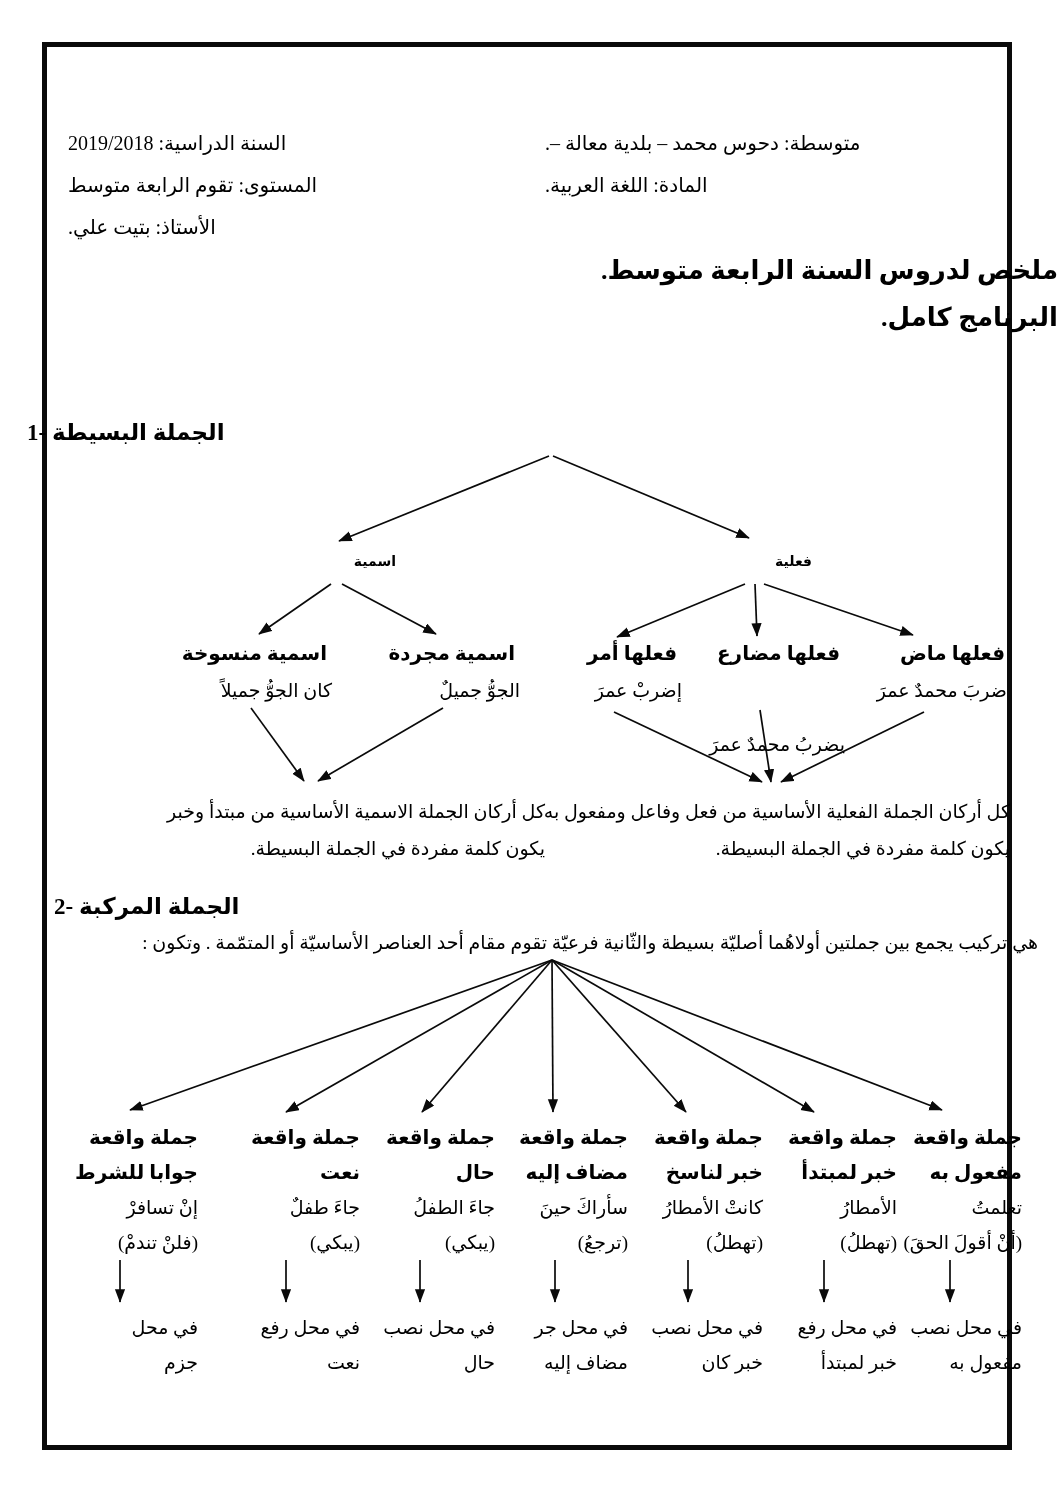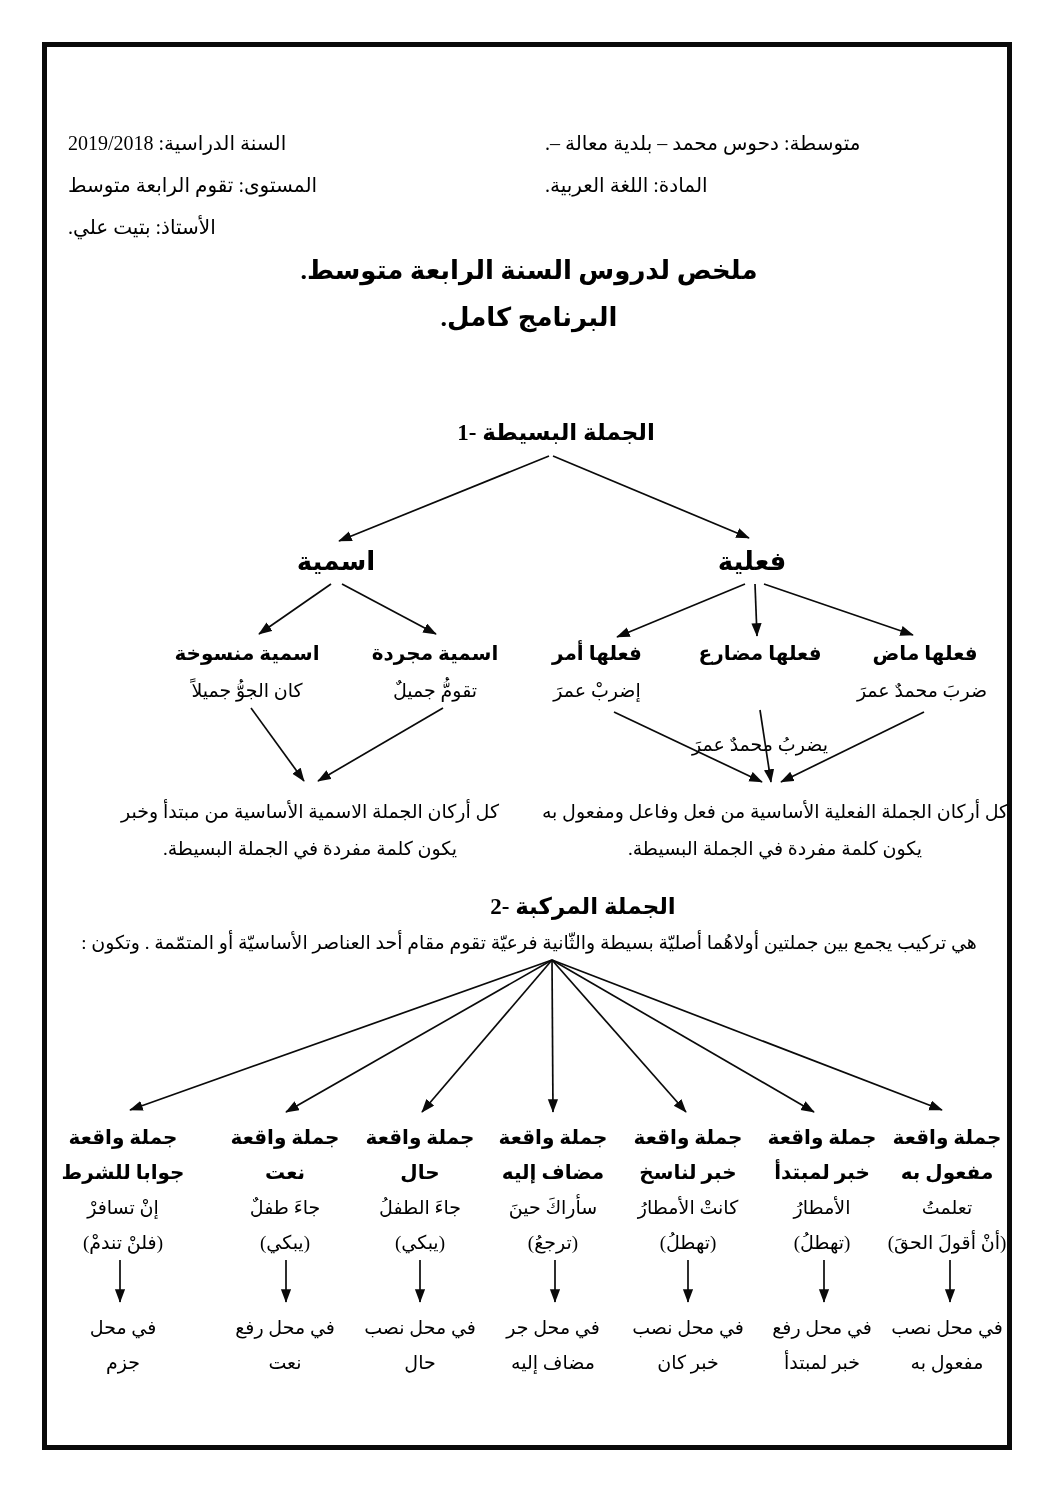--- a/index.html
+++ b/index.html
@@ -4,26 +4,26 @@
 <style>
   html,body{margin:0;padding:0;background:#e8e8e8;}
   .page{
     position:relative;width:1058px;height:1497px;background:#ffffff;
     font-family:"Liberation Serif","DejaVu Sans",serif;color:#000;
     margin:0 auto;overflow:hidden;
   }
   .abs{position:absolute;}
   .rtl{direction:rtl;unicode-bidi:plaintext;}
   .ltr{direction:ltr;padding-left:27px;}
-  .ctr{text-align:center;}
+  .ctr{}
   .rgt{text-align:left;}
   .hline{font-size:20px;line-height:42px;}
   .title{font-size:26px;line-height:47px;font-weight:bold;}
   .h2{font-size:23px;font-weight:bold;line-height:32px;}
-  .node{font-size:26px;font-weight:bold;line-height:30px;}
+  .node{font-size:14px;font-weight:bold;line-height:30px;}
   .sub{font-size:20px;font-weight:bold;line-height:30px;}
   .ex{font-size:19px;line-height:30px;}
   .concl{font-size:19px;line-height:37px;}
   .desc{font-size:19px;line-height:28px;}
   .colline{font-size:19px;line-height:35px;height:35px;}
   .colhead{font-size:20px;font-weight:bold;line-height:35px;height:35px;}
   svg.wires{position:absolute;left:0;top:0;pointer-events:none;}
   .border-frame{position:absolute;left:42px;top:42px;width:970px;height:1408px;
     border:5px solid #0a0a0a;box-sizing:border-box;}
 </style>
@@ -54,21 +54,21 @@
   <div class="abs rtl ctr node" style="left:276px;top:547px;width:120px;">اسمية</div>
   <div class="abs rtl ctr node" style="left:692px;top:547px;width:120px;">فعلية</div>
 
   <div class="abs rtl ctr sub" style="left:167px;top:638px;width:160px;">اسمية منسوخة</div>
   <div class="abs rtl ctr sub" style="left:355px;top:638px;width:160px;">اسمية مجردة</div>
   <div class="abs rtl ctr sub" style="left:517px;top:638px;width:160px;">فعلها أمر</div>
   <div class="abs rtl ctr sub" style="left:680px;top:638px;width:160px;">فعلها مضارع</div>
   <div class="abs rtl ctr sub" style="left:845px;top:638px;width:160px;">فعلها ماض</div>
 
   <div class="abs rtl ctr ex" style="left:162px;top:676px;width:170px;">كان الجوُّ جميلاً</div>
-  <div class="abs rtl ctr ex" style="left:350px;top:676px;width:170px;">تقومُّ جميلٌ</div>
+  <div class="abs rtl ctr ex" style="left:350px;top:676px;width:170px;">الجوُّ جميلٌ</div>
   <div class="abs rtl ctr ex" style="left:512px;top:676px;width:170px;">إضربْ عمرَ</div>
   <div class="abs rtl ctr ex" style="left:675px;top:700px;width:170px;margin-top:30px;">يضربُ محمدٌ عمرَ</div>
   <div class="abs rtl ctr ex" style="left:837px;top:676px;width:170px;">ضربَ محمدٌ عمرَ</div>
 
   <div class="abs rtl ctr concl" style="left:75px;top:793px;width:470px;">
     <div>كل أركان الجملة الاسمية الأساسية من مبتدأ وخبر</div>
     <div>يكون كلمة مفردة في الجملة البسيطة.</div>
   </div>
   <div class="abs rtl ctr concl" style="left:540px;top:793px;width:470px;">
     <div>كل أركان الجملة الفعلية الأساسية من فعل وفاعل ومفعول به</div>

